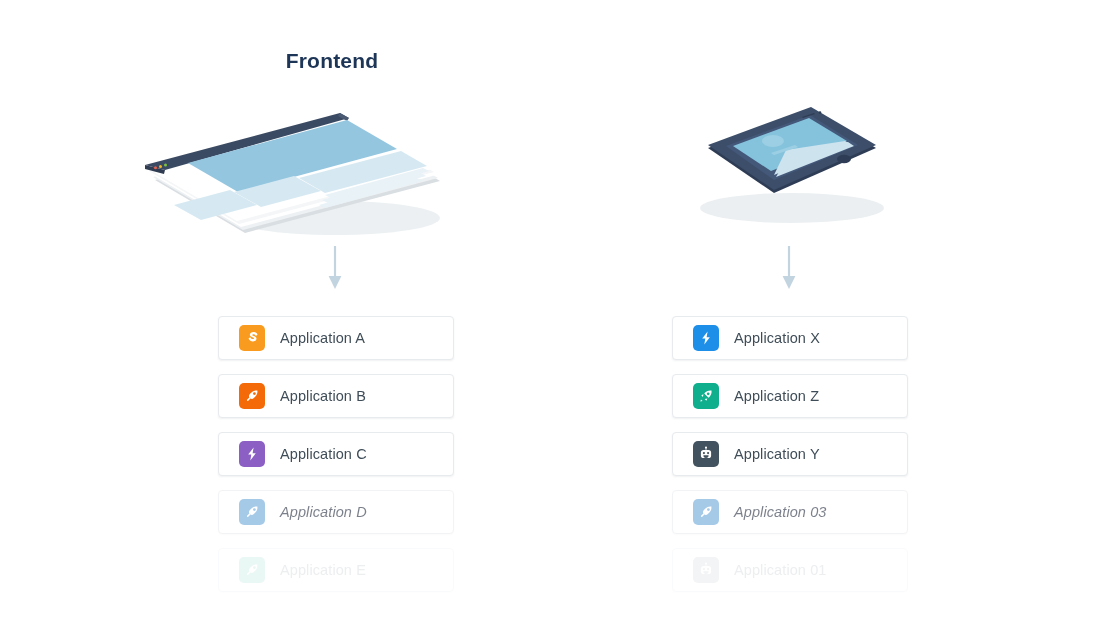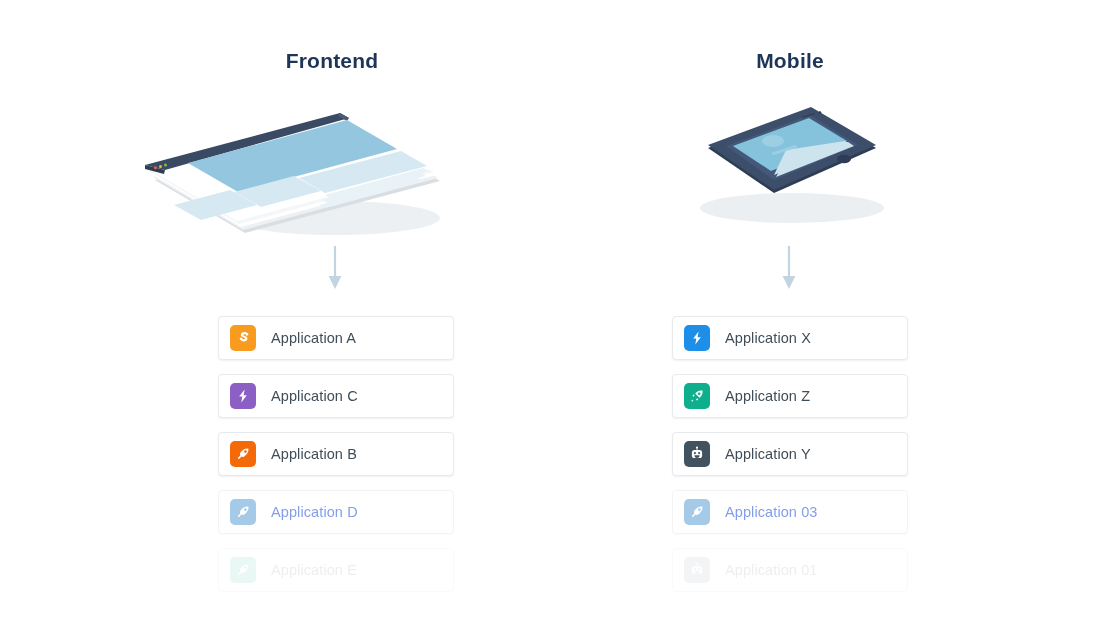--- a/index.html
+++ b/index.html
@@ -80,21 +80,21 @@
     position: relative;
     box-sizing: border-box;
     height: 44px;
     margin-bottom: 14px;
     background: #ffffff;
     border: 1px solid #e7ebee;
     border-radius: 4px;
     box-shadow: 0 1px 2px rgba(40, 60, 90, 0.07);
     display: flex;
     align-items: center;
-    padding-left: 11px;
+    padding-left: 20px;
   }
 
   .app-icon {
     width: 26px;
     height: 26px;
     border-radius: 5px;
     flex: 0 0 auto;
     display: flex;
     align-items: center;
     justify-content: center;
@@ -105,21 +105,21 @@
     margin-left: 15px;
     font-size: 14.5px;
     color: #3f4d58;
     letter-spacing: 0.1px;
     white-space: nowrap;
   }
 
   
   .fade-1 { opacity: 0.55; }
   .fade-2 { opacity: 0.22; }
-  .fade-1 .app-label { color: #1d4ed8; }
+  .fade-1 .app-label { color: #0f172a; font-style: italic; }
   .fade-2 .app-label { color: #aab4bd; }
   .fade-1 .app-card, .fade-2 .app-card { box-shadow: 0 1px 2px rgba(40,60,90,0.04); }
 </style>
 </head>
 <body>
 
 <div class="canvas">
 
   <div class="column left">
 
@@ -177,41 +177,41 @@
             <svg width="16" height="16" viewBox="0 0 16 16">
               <path d="M10.6 2.2c-2.1-.7-4 .3-4.6 1.7-.6 1.5.3 2.6 1.8 3.1l1.3.4c.8.3 1 .7.85 1.1-.2.5-.95.8-1.9.45-.9-.3-1.5-1-1.7-1.7L4.6 8.3c.25 1.3 1.3 2.4 3 2.9 2.2.7 4.1-.3 4.7-1.8.55-1.45-.3-2.55-1.85-3.1l-1.3-.45c-.75-.25-1.0-.65-.85-1.05.2-.5.95-.75 1.85-.45.85.3 1.4.95 1.6 1.6l1.75-1.1c-.3-1.25-1.3-2.25-2.9-2.75z" fill="#ffffff"></path>
             </svg>
           </span>
           <span class="app-label">Application A</span>
         </div>
       </div>
 
       <div>
         <div class="app-card">
-          <span class="app-icon" style="background:#8b5fc4">
-            <svg width="16" height="16" viewBox="0 0 16 16">
-              <path d="M9.6 1.6 4.2 8.5h3.1l-1 5.9 5.5-7.1H8.6z" fill="#ffffff"></path>
-            </svg>
-          </span>
-          <span class="app-label">Application C</span>
-        </div>
-      </div>
-
-      <div>
-        <div class="app-card">
           <span class="app-icon" style="background:#f56a08">
             <svg width="16" height="16" viewBox="0 0 16 16">
               <path d="M13.4 2.6c-1.9-.5-4.4.3-6 1.9L5.9 6c-1 1-1.2 2.4-.5 3.4l-2.2 2.2c-.3.3-.3.75 0 1.05.3.3.75.3 1.05 0L6.45 10.5c1 .7 2.4.5 3.4-.5l1.5-1.5c1.6-1.6 2.45-4.1 1.95-6-.03-.15-.15-.27-.3-.3z" fill="#ffffff"></path>
               <circle cx="10.4" cy="5.6" r="1.35" fill="#f56a08"></circle>
             </svg>
           </span>
           <span class="app-label">Application B</span>
         </div>
       </div>
 
+      <div>
+        <div class="app-card">
+          <span class="app-icon" style="background:#8b5fc4">
+            <svg width="16" height="16" viewBox="0 0 16 16">
+              <path d="M9.6 1.6 4.2 8.5h3.1l-1 5.9 5.5-7.1H8.6z" fill="#ffffff"></path>
+            </svg>
+          </span>
+          <span class="app-label">Application C</span>
+        </div>
+      </div>
+
       <div class="fade-1">
         <div class="app-card">
           <span class="app-icon" style="background:#5d9fd6">
             <svg width="16" height="16" viewBox="0 0 16 16">
               <path d="M13.4 2.6c-1.9-.5-4.4.3-6 1.9L5.9 6c-1 1-1.2 2.4-.5 3.4l-2.2 2.2c-.3.3-.3.75 0 1.05.3.3.75.3 1.05 0L6.45 10.5c1 .7 2.4.5 3.4-.5l1.5-1.5c1.6-1.6 2.45-4.1 1.95-6-.03-.15-.15-.27-.3-.3z" fill="#ffffff"></path>
               <circle cx="10.4" cy="5.6" r="1.35" fill="#5d9fd6"></circle>
             </svg>
           </span>
           <span class="app-label">Application D</span>
         </div>
@@ -227,21 +227,20 @@
           </span>
           <span class="app-label">Application E</span>
         </div>
       </div>
 
     </div>
   </div>
 
   <div class="column right">
 
-    <div class="col-title">Mobile</div>
 
     <div class="illus">
       <svg width="420" height="150" viewBox="0 0 420 150">
 
         <ellipse cx="212" cy="108" rx="92" ry="15" fill="#e9edf0" opacity="0.9"></ellipse>
         <g transform="translate(6,0)">
 
           <polygon points="122,48 225,10 290,48 188,93" fill="#2e3d55"></polygon>
 
           <polygon points="122,45 225,7 290,45 188,90" fill="#3c4e69"></polygon>

